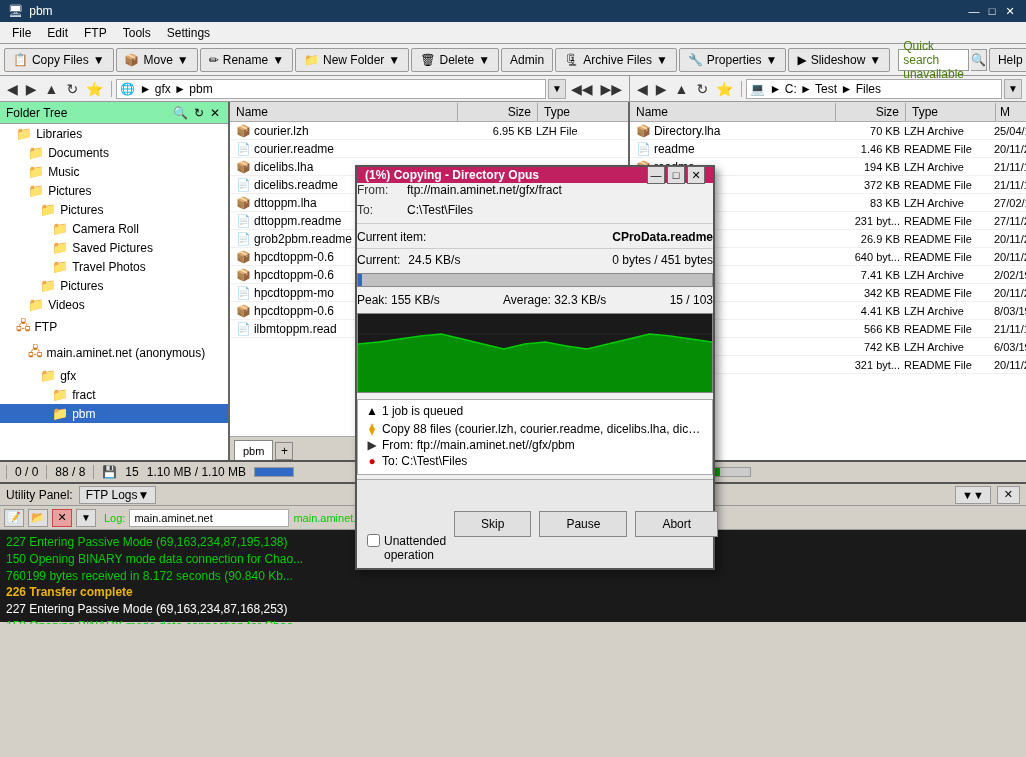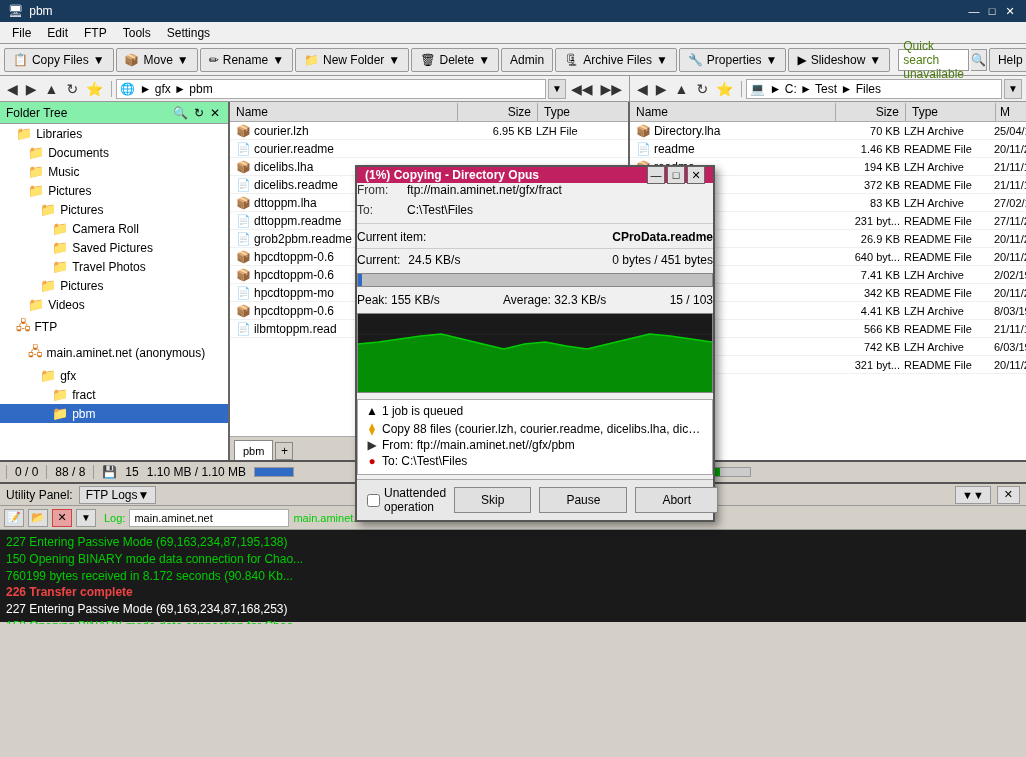--- a/index.html
+++ b/index.html
@@ -64,21 +64,21 @@
     
     .speed-graph { background: #1a1a1a; border: 1px solid #888; margin: 6px 0; height: 80px; position: relative; overflow: hidden; }
     
     
     .queue-section { background: white; border: 1px solid #aaa; margin: 0 0 4px 0; padding: 4px 8px; }
     .queue-header { display: flex; align-items: center; gap: 4px; margin-bottom: 4px; font-size: 12px; }
     .queue-job { display: flex; align-items: flex-start; gap: 4px; font-size: 11px; margin-bottom: 2px; }
     .queue-icon { width: 12px; text-align: center; }
     
     .dialog-footer { display: flex; align-items: center; padding: 6px 10px; gap: 8px; background: #e8e8e8; border-top: 1px solid #aaa; }
-    .checkbox-row { display: flex; align-items: center; gap: 4px; flex: 1; font-size: 12px; }
+    .checkbox-row { display: flex; align-items: flex-start; gap: 4px; flex: 1; font-size: 12px; margin-top: 48px; }
     .dialog-action-btn { background: #e0e0e0; border: 1px solid #888; padding: 4px 26px; cursor: pointer; font-size: 12px; height: 26px; }
     .dialog-action-btn.abort { }
     .pane-tab { background: #c0bdb4; border: 1px solid #888; border-bottom: none; padding: 2px 8px; cursor: pointer; font-size: 11px; height: 20px; display: flex; align-items: center; }
     .pane-tab.active { background: white; }
     .pane-tab-add { background: transparent; border: 1px solid #888; width: 18px; height: 18px; cursor: pointer; display: flex; align-items: center; justify-content: center; font-size: 12px; }
 
     
     ::-webkit-scrollbar { width: 14px; height: 14px; }
     ::-webkit-scrollbar-track { background: #e0e0e0; }
     ::-webkit-scrollbar-thumb { background: #a0a0a0; border: 1px solid #888; }
@@ -556,21 +556,21 @@
     <button style="background:#e8a0a0;border:1px solid #cc4444;width:20px;height:18px;cursor:pointer;font-size:11px;">✕</button>
     <button style="background:#e0e0e0;border:1px solid #999;width:20px;height:18px;cursor:pointer;font-size:10px;">▼</button>
     <span style="margin-left:4px;font-size:11px;">Log:</span>
     <input class="util-input" value="main.aminet.net" style="background: white; color: black;">
     <span style="font-size:11px;">main.aminet.net</span>
   </div>
   <div class="util-log" id="util-log">
   <div style="color: rgb(0, 204, 0);">227 Entering Passive Mode (69,163,234,87,195,138)</div>
       <div style="color: rgb(0, 204, 0);">150 Opening BINARY mode data connection for Chao...</div>
       <div style="color: rgb(0, 204, 0);">760199 bytes received in 8.172 seconds (90.840 Kb...</div>
-      <div style="color: #ef4444; font-weight: bold;">226 Transfer complete</div>
+      <div style="color: #eab308; font-weight: bold;">226 Transfer complete</div>
       <div style="color: #ffffff;">227 Entering Passive Mode (69,163,234,87,168,253)</div>
       <div style="color: rgb(0, 204, 0);">150 Opening BINARY mode data connection for Chao...</div>
     </div>
 </div>
 
 <div class="copy-dialog">
   <div class="dialog-titlebar">
     <span>(1%) Copying - Directory Opus</span>
     <div class="dialog-title-controls">
       <button class="dialog-btn">—</button>

